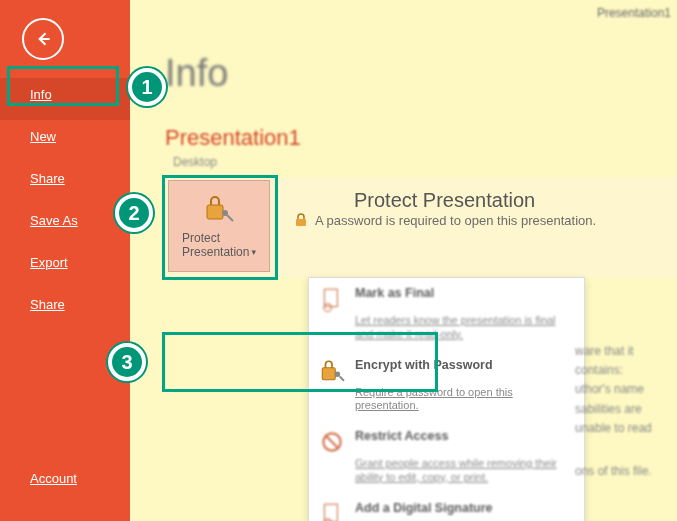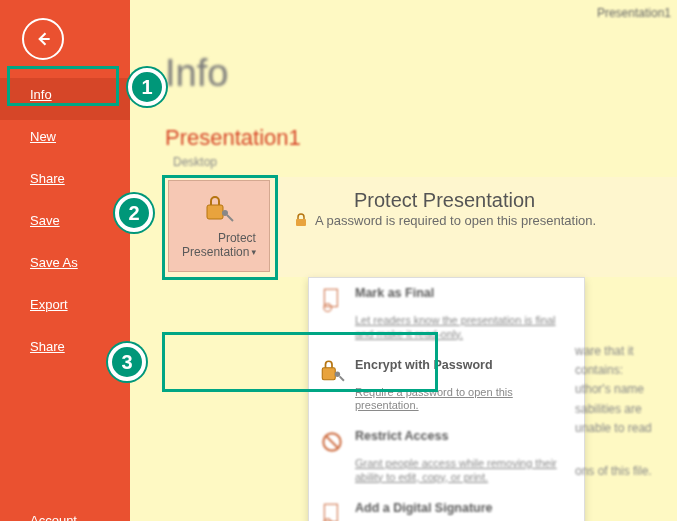--- a/index.html
+++ b/index.html
@@ -16,21 +16,21 @@
   
   .main { position: absolute; left: 130px; top: 0; right: 0; height: 521px; background: #fef9c3; }
   .title-corner { position: absolute; top: 6px; right: 6px; font-size: 12px; color: #666; filter: blur(1px); }
   
   .page-title { font-size: 38px; font-weight: 300; color: #7a7a7a; padding: 52px 0 0 35px; filter: blur(1.5px); }
   .subtitle { font-size: 22px; color: #D64628; padding: 30px 0 0 35px; font-weight: 400; filter: blur(0.8px); }
   .path { font-size: 12px; color: #8a8a8a; padding: 4px 0 0 43px; filter: blur(0.8px); }
   
   .protect-band { position: absolute; top: 177px; left: 35px; right: 0; height: 100px; background: #FEF6CE; display: flex; align-items: flex-start; }
   .protect-btn { width: 102px; height: 92px; margin: 3px; background: #F6C8B4; border: 1px solid #d4a890; display: flex; flex-direction: column; align-items: center; justify-content: center; gap: 6px; cursor: pointer; }
-  .protect-btn-text { font-size: 12px; color: #5a5a5a; text-align: right; line-height: 1.2; }
+  .protect-btn-text { font-size: 12px; color: #5a5a5a; text-align: left; line-height: 1.2; }
   .drop-caret { display:inline-block; margin-left:2px; font-size:9px; vertical-align:middle; }
   
   .protect-info { padding: 12px 0 0 20px; text-align: center; }
   .protect-info-title { font-size: 20px; color: #555; font-weight: 400; }
   .protect-info-sub { font-size: 13px; color: #6b6b6b; display:flex; align-items:center; gap:6px;}
   
   .dropdown { position: absolute; top: 277px; left: 178px; width: 277px; background: #fff; border: 1px solid #ddd; box-shadow: 0 3px 8px rgba(0,0,0,.15); }
   .dd-item { display: flex; padding: 8px 10px; gap: 10px; cursor: pointer; }
   .dd-icon { width: 26px; height: 26px; flex: none; display:flex; align-items:center; justify-content:center; }
   .dd-text { flex: 1; }
@@ -61,21 +61,20 @@
 <div class="sidebar">
   <div class="back-btn">
     <svg viewBox="0 0 24 24" fill="none" stroke="#fff" stroke-width="2.5">
         <path d="M15 5 L8 12 L15 19 M8 12 H20"></path>
       </svg>
   </div>
   <div class="nav">
     <div class="nav-item active">Info</div>
     <div class="nav-item">New</div>
     <div class="nav-item">Share</div>
-    <div class="nav-item">Save</div>
     <div class="nav-item">Save As</div>
     <div class="nav-item">Export</div>
     <div class="nav-item">Share</div>
     <div class="nav-gap"></div>
     <div class="nav-item">Account</div>
 
   </div>
 </div>
 
 <div class="main">

